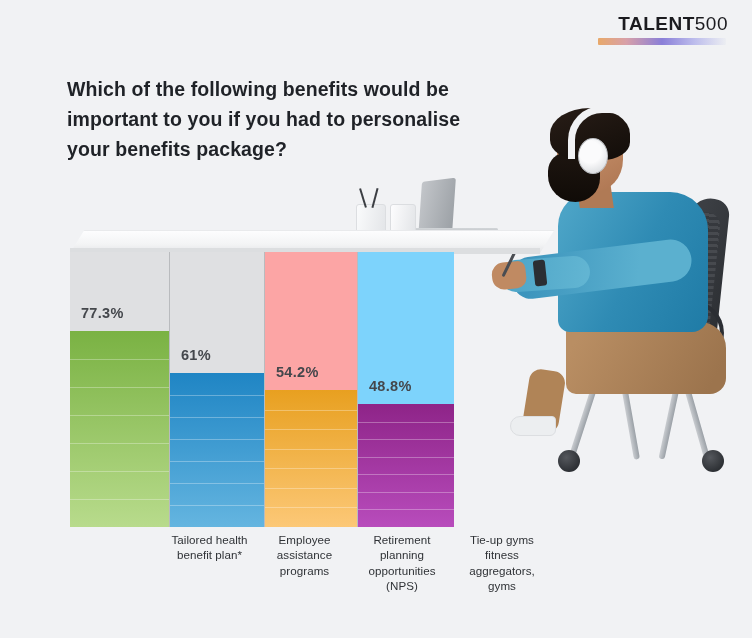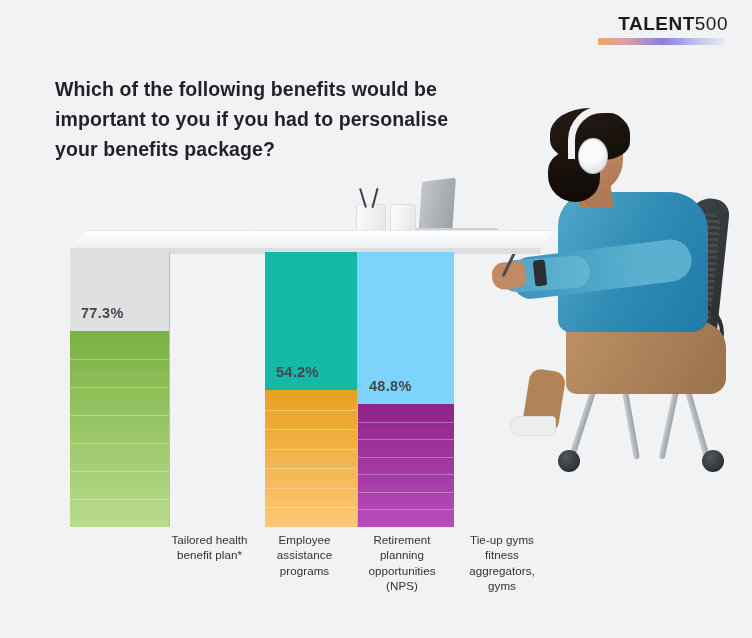--- a/index.html
+++ b/index.html
@@ -2,21 +2,21 @@
 <html><head>
 <meta charset="utf-8">
 <style>
   html,body{margin:0;padding:0;}
   body{
     width:752px;height:638px;
     background:#f1f2f4;
     font-family:"Liberation Sans","DejaVu Sans",sans-serif;
     overflow:hidden;position:relative;
   }
-  .page{position:absolute;inset:0;}
+  .page{position:absolute;inset:0;margin-left:12px;}
 
   
   .logo-wrap{position:absolute;right:24px;top:14px;width:130px;}
   .logo-text{
     font-size:19px;font-weight:700;letter-spacing:.5px;
     color:#1b1b1f;text-align:right;line-height:1;
     white-space:nowrap;
   }
   .logo-text .thin{font-weight:500;}
   .logo-bar{
@@ -25,21 +25,21 @@
   }
 
   
   .title{
     position:absolute;left:55px;top:74px;width:420px;
     font-size:19.5px;font-weight:600;line-height:1.55;
     color:#1f2227;letter-spacing:.1px;
   }
 
   
-  .scene{position:absolute;left:12px;top:100px;width:608px;height:400px;text-align:center;}
+  .scene{position:absolute;left:0;top:100px;width:608px;height:400px;text-align:center;}
 
   
   .person{position:absolute;left:370px;top:0;width:340px;height:360px;}
 
   
   .desktop{
     position:absolute;left:58px;top:130px;width:470px;height:22px;
     background:linear-gradient(180deg,#fdfdfe 0%,#f3f4f5 60%,#e4e5e7 100%);
     transform:skewX(-32deg);transform-origin:bottom left;
     border-top:1px solid #e9eaec;
@@ -285,21 +285,32 @@
           <div class="bar" style="height: 196px; background: linear-gradient(rgb(122, 178, 67) 0%, rgb(184, 219, 140) 100%);">
             <div class="seg" style="top: 28px; height: 1px;"></div>
             <div class="seg" style="top: 56px; height: 1px;"></div>
             <div class="seg" style="top: 84px; height: 1px;"></div>
             <div class="seg" style="top: 112px; height: 1px;"></div>
             <div class="seg" style="top: 140px; height: 1px;"></div>
             <div class="seg" style="top: 168px; height: 1px;"></div>
           </div>
           <div class="pct" style="top: 53px;">77.3%</div>
         </div>
-        <div class="col" style="left: 195px; width: 93px; background: #14b8a6;">
+        <div class="col" style="left: 100px; width: 95px; background: rgb(223, 224, 226);">
+          <div class="bar" style="height: 154px; background: linear-gradient(rgb(31, 133, 196) 0%, rgb(100, 181, 224) 100%);">
+            <div class="seg" style="top: 22px; height: 1px;"></div>
+            <div class="seg" style="top: 44px; height: 1px;"></div>
+            <div class="seg" style="top: 66px; height: 1px;"></div>
+            <div class="seg" style="top: 88px; height: 1px;"></div>
+            <div class="seg" style="top: 110px; height: 1px;"></div>
+            <div class="seg" style="top: 132px; height: 1px;"></div>
+          </div>
+          <div class="pct" style="top: 95px;">61%</div>
+        </div>
+        <div class="col" style="left: 195px; width: 93px; background: #fca5a5;">
           <div class="bar" style="height: 137px; background: linear-gradient(rgb(232, 160, 32) 0%, rgb(252, 200, 119) 100%);">
             <div class="seg" style="top: 20px; height: 1px;"></div>
             <div class="seg" style="top: 39px; height: 1px;"></div>
             <div class="seg" style="top: 59px; height: 1px;"></div>
             <div class="seg" style="top: 78px; height: 1px;"></div>
             <div class="seg" style="top: 98px; height: 1px;"></div>
             <div class="seg" style="top: 117px; height: 1px;"></div>
           </div>
           <div class="pct" style="top: 112px;">54.2%</div>
         </div>

